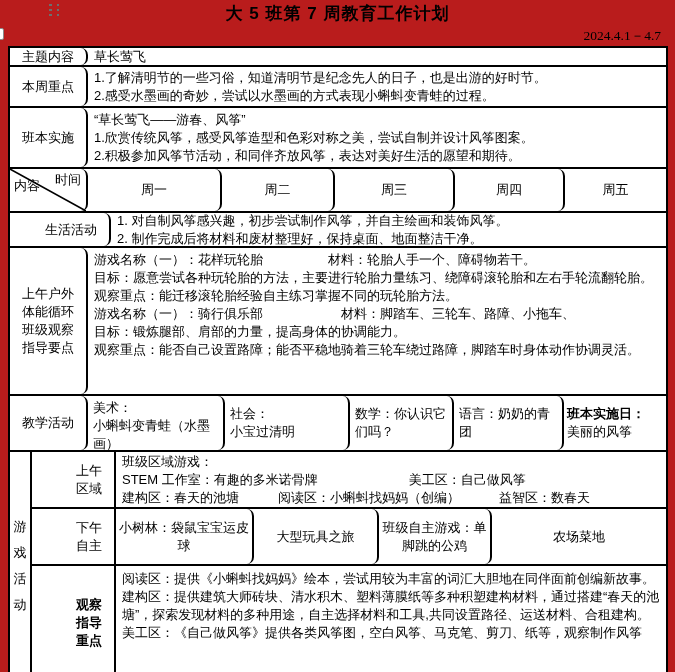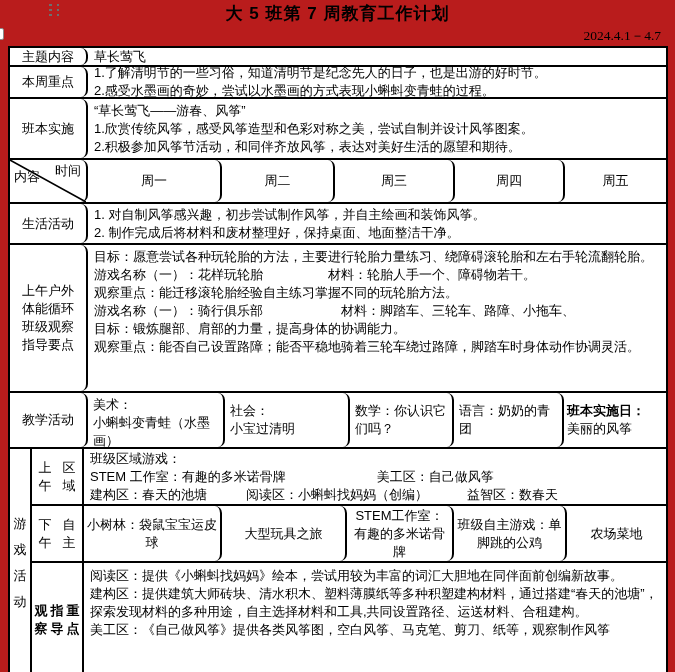--- a/index.html
+++ b/index.html
@@ -22,24 +22,24 @@
   .row:last-child { border-bottom:none; }
   .cell { border-right:2px solid #000; padding:2px 6px;border-radius:7px; }
   .cell:last-child { border-right:none; }
   .lab { width:78px; flex:0 0 78px; display:flex; flex-direction:column; justify-content:center; align-items:center; text-align:center; padding:1px 2px; }
   .grow { flex:1 1 auto; }
   .vcenter { display:flex; flex-direction:column; justify-content:center; }
   .bold { font-weight:bold; }
 
   .r-theme { height:19px; }
   .r-theme .cell { line-height:16px; padding-top:1px; }
-  .r-focus { height:32px; }
+  .r-focus { height:41px; }
   .r-impl { height:61px; }
   .r-days { height:44px; }
-  .r-life { height:41px; }
+  .r-life { height:35px;padding-left:23px; }
   .r-outdoor { height:148px; }
   .r-teach { height:56px; }
 
   
   .diag { position:relative; padding:8px; }
   .diag svg { position:absolute; inset:0; width:100%; height:100%; }
   .diag .t1 { position:absolute; top:2px; right:5px; }
   .diag .t2 { position:absolute; bottom:16px; left:4px; }
   .day { display:flex; align-items:center; justify-content:center; }
   .d1 { flex:0 0 134px; } .d2 { flex:0 0 113px; } .d3 { flex:0 0 120px; } .d4 { flex:0 0 110px; }
@@ -47,21 +47,21 @@
   .t1w { flex:0 0 137px; } .t2w { flex:0 0 125px; } .t3w { flex:0 0 104px; } .t4w { flex:0 0 110px;align-items:flex-end; }
   .teach-cell { padding:3px 5px; }
 
   
   .games { display:flex; }
   .g-outer { flex:0 0 22px; border-right:2px solid #000; display:flex; align-items:center; justify-content:center; }
   .g-vtext { width:14px; word-break:break-all; text-align:center; line-height:26px; }
   .g-right { flex:1 1 auto; }
   .g-row { display:flex; border-bottom:2px solid #000; }
   .g-row:last-child { border-bottom:none; }
-  .g-sub { flex:0 0 52px; border-right:2px solid #000; display:flex; flex-direction:row; justify-content:center; align-items:center; text-align:center; padding:1px; }
+  .g-sub { flex:0 0 52px; border-right:2px solid #000; display:flex; flex-direction:column; justify-content:center; align-items:center; padding:1px;margin-left:32px; }
   .g-morning { height:57px; }
   .g-afternoon { height:57px; }
   .g-observe { height:114px; }
   .a1 { flex:0 0 138px; } .a2 { flex:0 0 125px; } .a3 { flex:0 0 107px; } .a4 { flex:0 0 113px; }
   .acell { display:flex; flex-direction:column; justify-content:center; align-items:center; text-align:center; padding:1px 3px; }
 </style>
 </head>
 <body>
 
 <div class="page">
@@ -127,22 +127,22 @@
     </div>
 
     <div class="row r-outdoor">
       <div class="cell lab">
         <div>上午户外</div>
         <div>体能循环</div>
         <div>班级观察</div>
         <div>指导要点</div>
       </div>
       <div class="cell grow" style="padding-top:3px;">
+        <div>游戏名称（一）：花样玩轮胎　　　　　材料：轮胎人手一个、障碍物若干。</div>
         <div>目标：愿意尝试各种玩轮胎的方法，主要进行轮胎力量练习、绕障碍滚轮胎和左右手轮流翻轮胎。</div>
-        <div>游戏名称（一）：花样玩轮胎　　　　　材料：轮胎人手一个、障碍物若干。</div>
         <div>观察重点：能迁移滚轮胎经验自主练习掌握不同的玩轮胎方法。</div>
         <div>游戏名称（一）：骑行俱乐部　　　　　　材料：脚踏车、三轮车、路障、小拖车、</div>
         <div>目标：锻炼腿部、肩部的力量，提高身体的协调能力。</div>
         <div>观察重点：能否自己设置路障；能否平稳地骑着三轮车绕过路障，脚踏车时身体动作协调灵活。</div>
       </div>
     </div>
 
     <div class="row r-teach">
       <div class="cell lab">教学活动</div>
       <div class="cell t1w teach-cell">
@@ -183,21 +183,20 @@
           </div>
         </div>
 
         <div class="g-row g-afternoon">
           <div class="g-sub">
             <div>下午</div>
             <div>自主</div>
           </div>
           <div class="cell acell a1">小树林：袋鼠宝宝运皮球</div>
           <div class="cell acell a2">大型玩具之旅</div>
-          <div class="cell acell a3">STEM工作室：有趣的多米诺骨牌</div>
           <div class="cell acell a4">班级自主游戏：单脚跳的公鸡</div>
           <div class="cell acell grow">农场菜地</div>
         </div>
 
         <div class="g-row g-observe">
           <div class="g-sub bold">
             <div>观察</div>
             <div>指导</div>
             <div>重点</div>
           </div>

